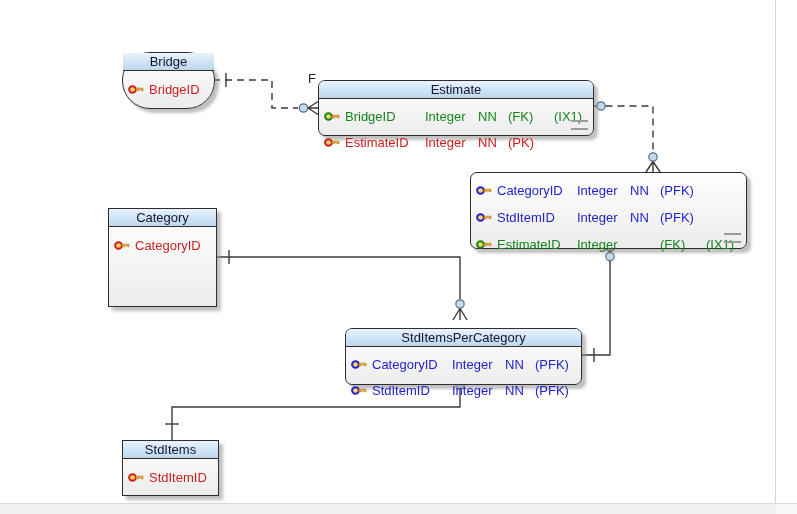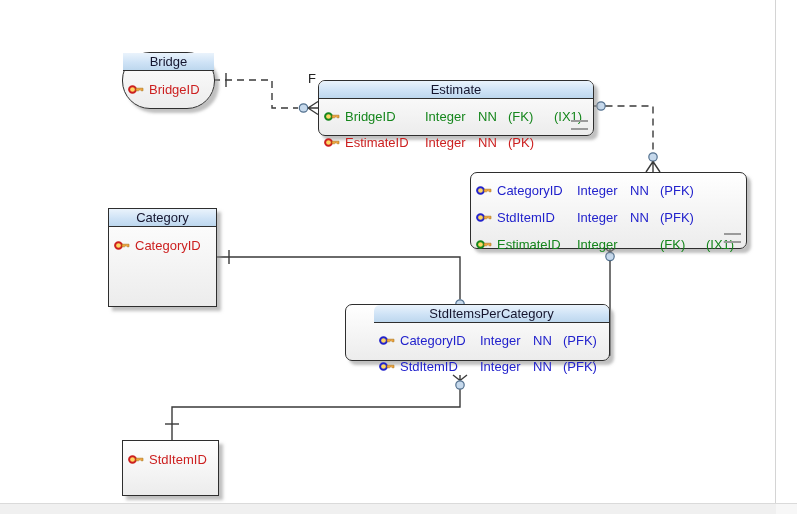--- a/index.html
+++ b/index.html
@@ -166,21 +166,21 @@
       <div class="col-row row-single">
         <svg class="key" width="16" height="11" viewBox="0 0 16 11">
           <ellipse cx="4.5" cy="5.5" rx="3.4" ry="3.2" fill="#ffd763" stroke="#cc1f1f" stroke-width="2"></ellipse>
           <path d="M8 4.2 h7 v2.6 h-1.8 l-1.2-1.2 -1.6 1.2 H8 z" fill="#f2a33a" stroke="#a8751d" stroke-width="0.6"></path>
         </svg>
         <span class="col-name c-red">CategoryID</span>
       </div>
     </div>
   </div>
 
-  <div class="entity rounded" style="left:345px;top:304px;width:235px;height:55px;padding-left:28px;">
+  <div class="entity rounded" style="left:345px;top:328px;width:235px;height:55px;">
     <div class="entity-header">StdItemsPerCategory</div>
     <div class="entity-body">
       <div class="col-row">
         <svg class="key" width="16" height="11" viewBox="0 0 16 11">
           <ellipse cx="4.5" cy="5.5" rx="3.4" ry="3.2" fill="#ffd763" stroke="#2222cc" stroke-width="2"></ellipse>
           <path d="M8 4.2 h7 v2.6 h-1.8 l-1.2-1.2 -1.6 1.2 H8 z" fill="#f2a33a" stroke="#a8751d" stroke-width="0.6"></path>
         </svg>
         <span class="col-name c-blue">CategoryID</span>
         <span class="col-type c-blue">Integer</span>
         <span class="col-nn c-blue">NN</span>
@@ -193,20 +193,21 @@
         </svg>
         <span class="col-name c-blue">StdItemID</span>
         <span class="col-type c-blue">Integer</span>
         <span class="col-nn c-blue">NN</span>
         <span class="col-key c-blue">(PFK)</span>
       </div>
     </div>
   </div>
 
   <div class="entity" style="left:122px;top:440px;width:95px;height:54px;">
+    <div class="entity-header">StdItems</div>
     <div class="entity-body">
       <div class="col-row row-single">
         <svg class="key" width="16" height="11" viewBox="0 0 16 11">
           <ellipse cx="4.5" cy="5.5" rx="3.4" ry="3.2" fill="#ffd763" stroke="#cc1f1f" stroke-width="2"></ellipse>
           <path d="M8 4.2 h7 v2.6 h-1.8 l-1.2-1.2 -1.6 1.2 H8 z" fill="#f2a33a" stroke="#a8751d" stroke-width="0.6"></path>
         </svg>
         <span class="col-name c-red">StdItemID</span>
       </div>
     </div>
   </div>

